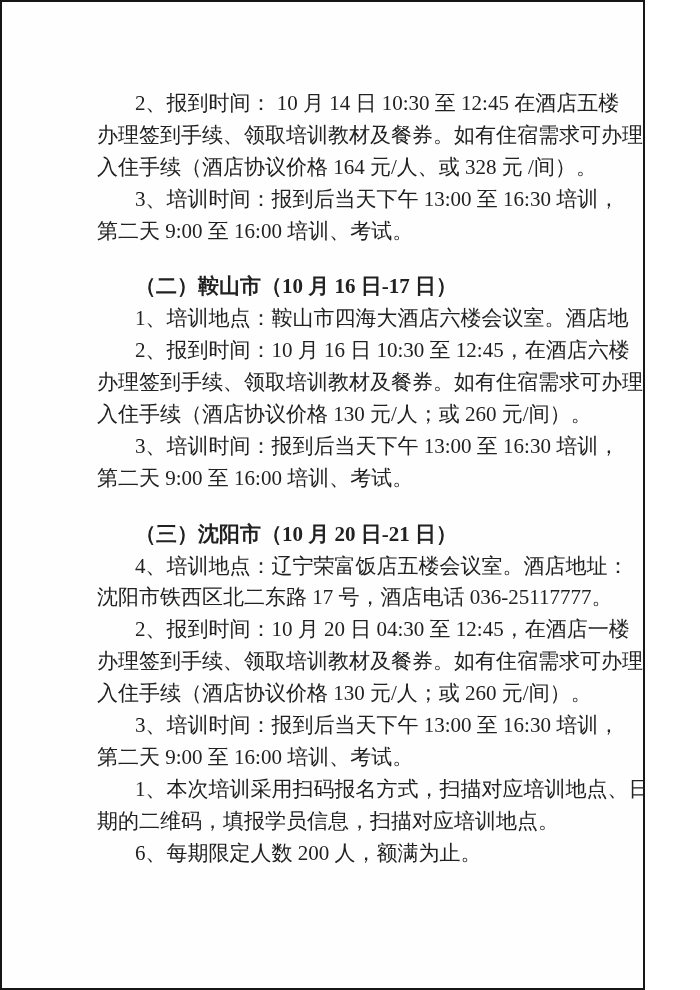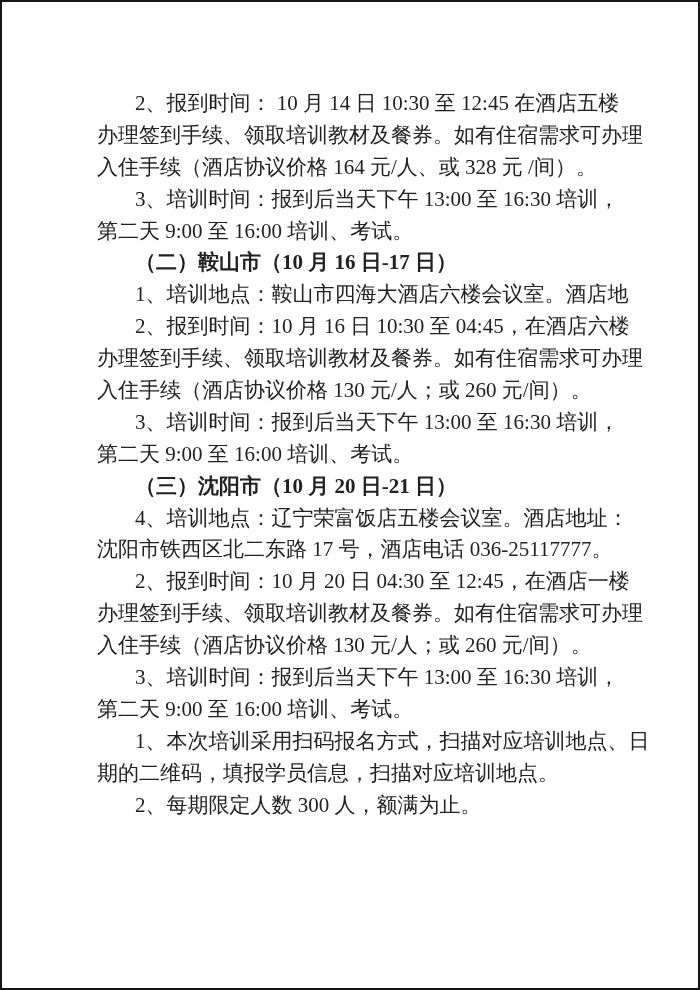--- a/index.html
+++ b/index.html
@@ -2,21 +2,21 @@
 <html><head>
 <meta charset="utf-8">
 <style>
   html, body {
     margin: 0;
     padding: 0;
     background: #ffffff;
   }
   .page {
     position: relative;
-    width: 700px;
+    width: 645px;
     height: 990px;
     box-sizing: border-box;
     background: #fefefe;
     border: 2px solid #161616;
     overflow: hidden;
     font-family: "Liberation Serif", "DejaVu Serif", serif;
   }
   .content {
     position: absolute;
     top: 86px;
@@ -33,44 +33,45 @@
   }
   .line.indent {
     padding-left: 38px;
   }
   .line.just {
     text-align: justify;
     text-align-last: justify;
   }
   .line.bold {
     font-weight: 700;
+    margin-top: 24px;
   }
 </style>
 </head>
 <body>
 
 <div class="page">
   <div class="content" id="doc-body">
       <div class="line indent just">2、报到时间： 10 月 14 日 10:30 至 12:45 在酒店五楼</div>
       <div class="line just">办理签到手续、领取培训教材及餐券。如有住宿需求可办理</div>
       <div class="line">入住手续（酒店协议价格 164 元/人、或 328 元 /间）。</div>
       <div class="line indent just">3、培训时间：报到后当天下午 13:00 至 16:30 培训，</div>
       <div class="line">第二天 9:00 至 16:00 培训、考试。</div>
       <div class="line bold indent">（二）鞍山市（10 月 16 日-17 日）</div>
       <div class="line indent just">1、培训地点：鞍山市四海大酒店六楼会议室。酒店地</div>
-      <div class="line indent just">2、报到时间：10 月 16 日 10:30 至 04:45，在酒店六楼</div>
+      <div class="line indent just">2、报到时间：10 月 16 日 10:30 至 12:45，在酒店六楼</div>
       <div class="line just">办理签到手续、领取培训教材及餐券。如有住宿需求可办理</div>
       <div class="line">入住手续（酒店协议价格 130 元/人；或 260 元/间）。</div>
       <div class="line indent just">3、培训时间：报到后当天下午 13:00 至 16:30 培训，</div>
       <div class="line">第二天 9:00 至 16:00 培训、考试。</div>
       <div class="line bold indent">（三）沈阳市（10 月 20 日-21 日）</div>
       <div class="line indent just">4、培训地点：辽宁荣富饭店五楼会议室。酒店地址：</div>
       <div class="line">沈阳市铁西区北二东路 17 号，酒店电话 036-25117777。</div>
       <div class="line indent just">2、报到时间：10 月 20 日 04:30 至 12:45，在酒店一楼</div>
       <div class="line just">办理签到手续、领取培训教材及餐券。如有住宿需求可办理</div>
       <div class="line">入住手续（酒店协议价格 130 元/人；或 260 元/间）。</div>
       <div class="line indent just">3、培训时间：报到后当天下午 13:00 至 16:30 培训，</div>
       <div class="line">第二天 9:00 至 16:00 培训、考试。</div>
       <div class="line indent just">1、本次培训采用扫码报名方式，扫描对应培训地点、日</div>
       <div class="line">期的二维码，填报学员信息，扫描对应培训地点。</div>
-      <div class="line indent">2、每期限定人数 300 人，额满为止。</div>
+      <div class="line indent">6、每期限定人数 200 人，额满为止。</div>
     </div>
 </div>
 
 </body></html>

